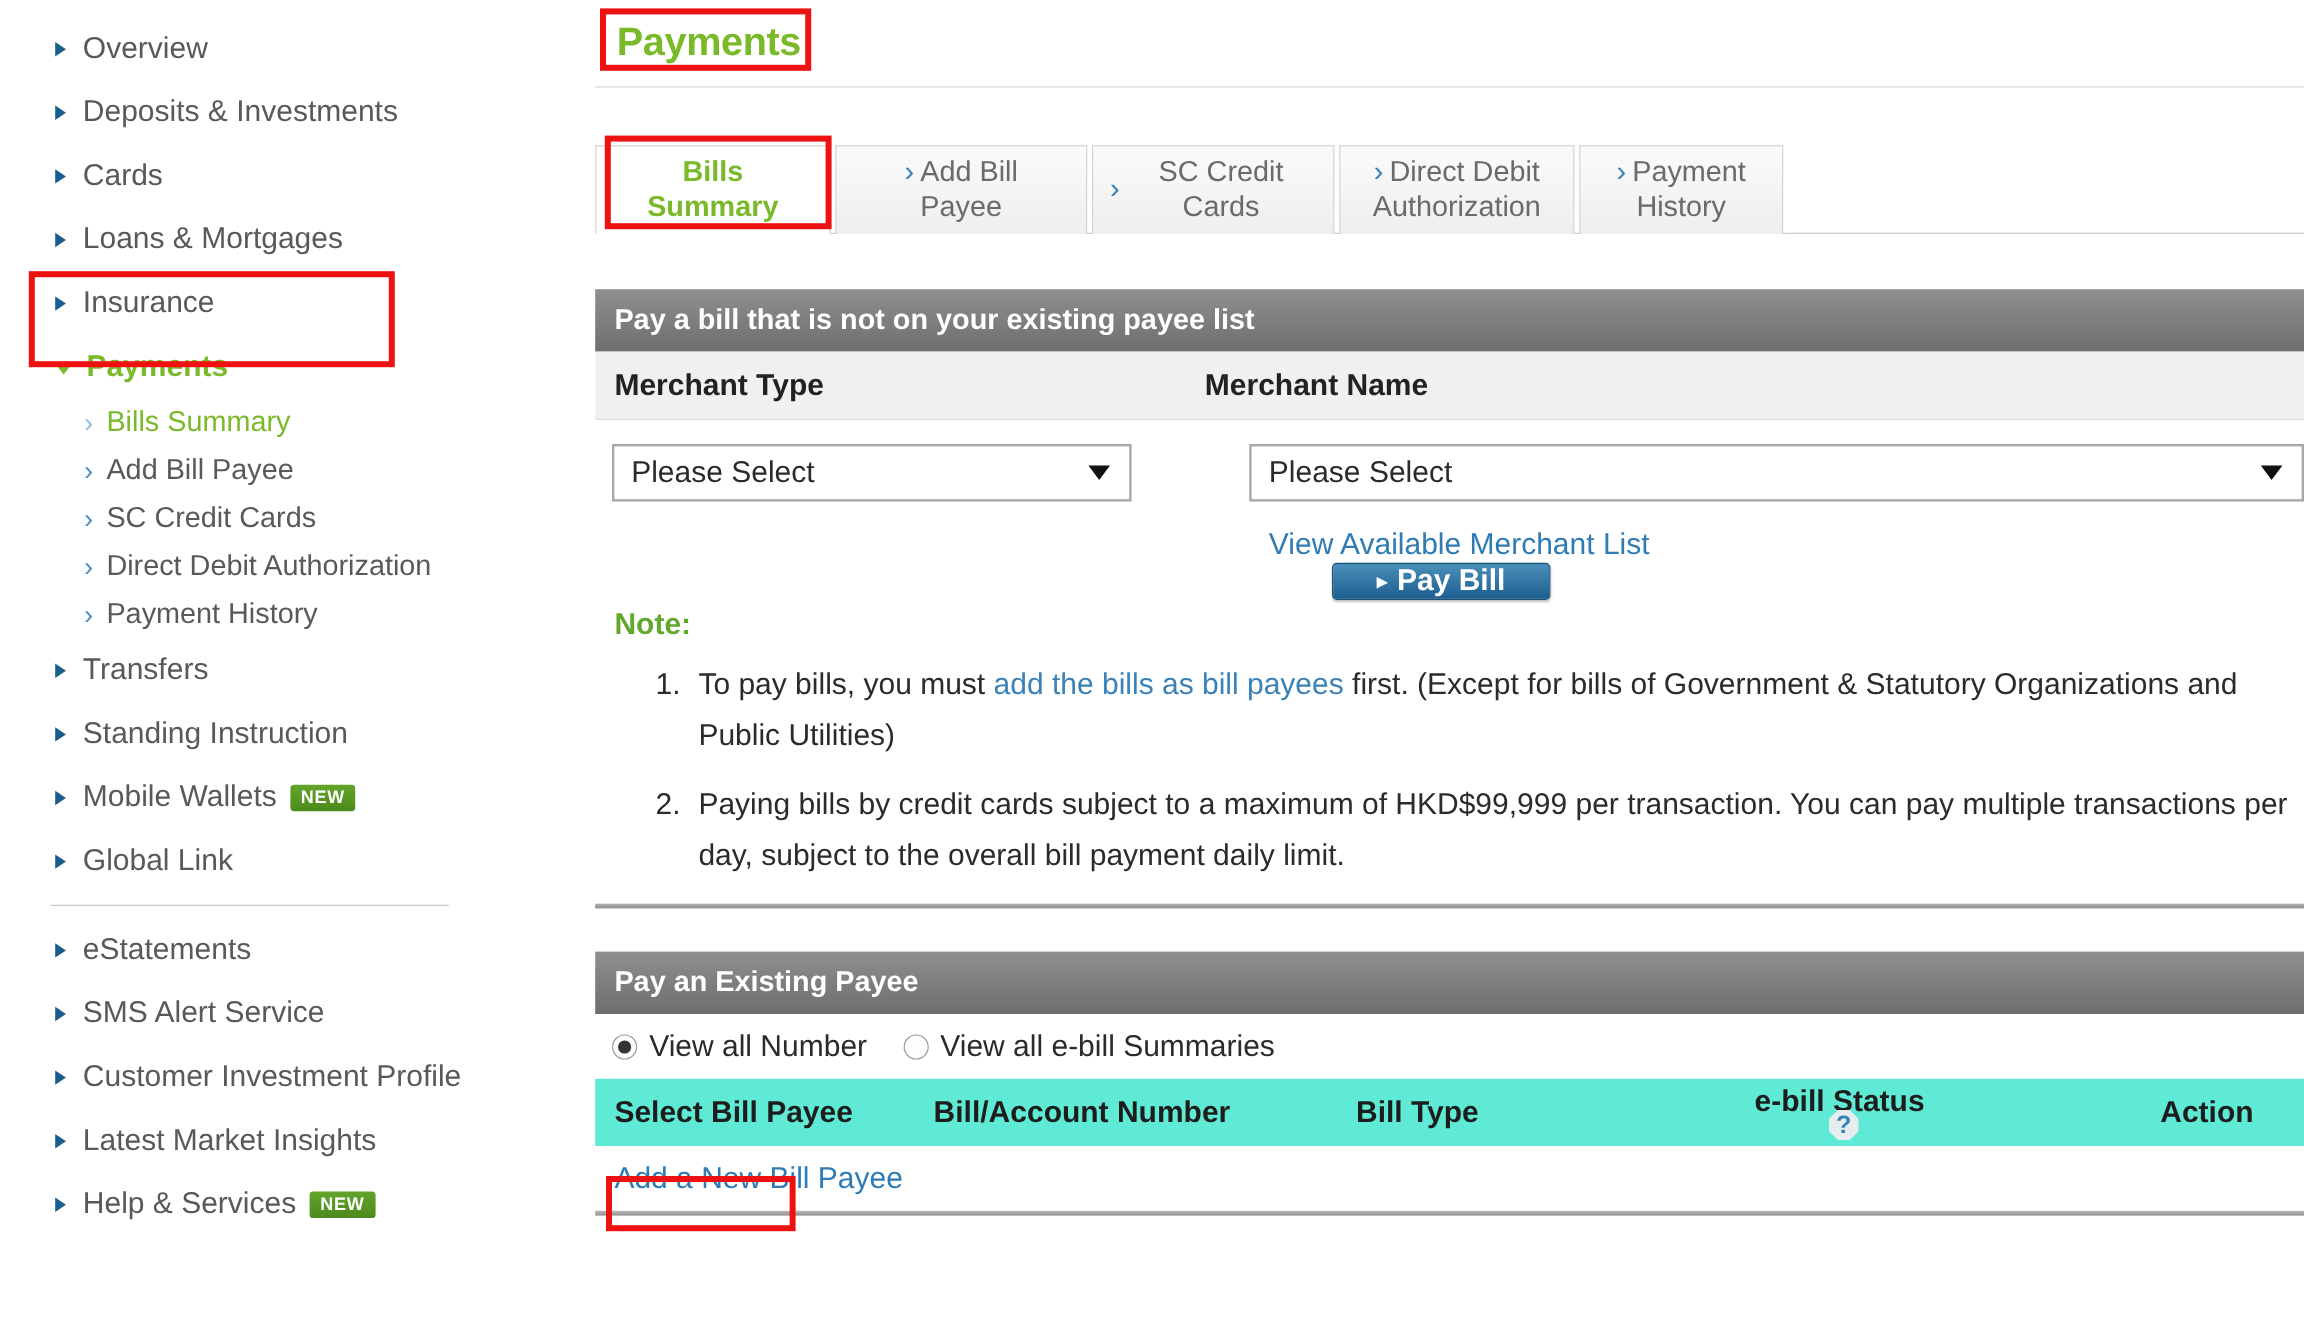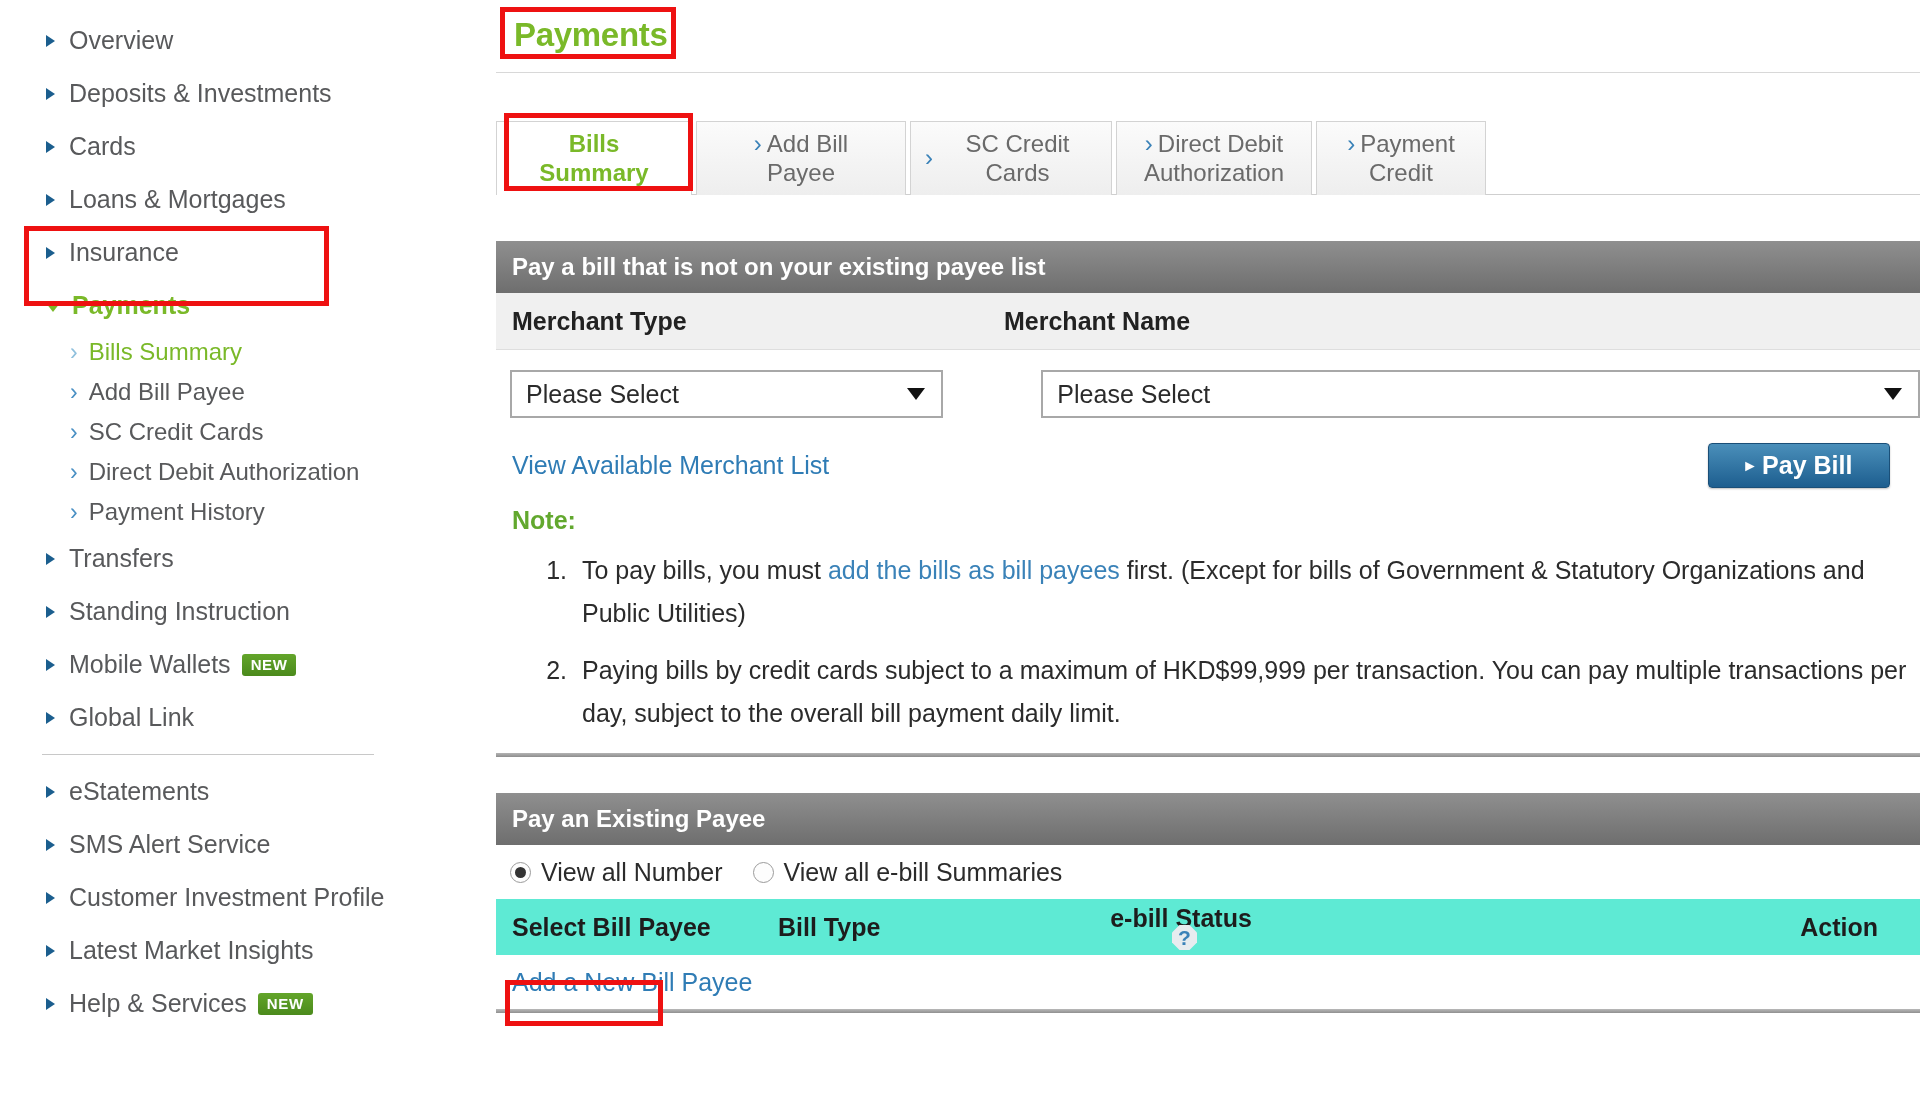--- a/index.html
+++ b/index.html
@@ -163,21 +163,21 @@
     border-left: 9px solid transparent;
     border-right: 9px solid transparent;
     border-top: 12px solid #111;
   }
   .sel-a { width: 434px; margin-left: 14px; }
   .sel-b { width: 880px; margin-left: 82px; }
 
   .link { color: #2f7cb5; font-size: 25px; cursor: pointer; }
   .after-select {
     display: flex; align-items: center; justify-content: space-between;
-    margin-top: 22px; padding-left: 16px; height: 50px;
+    margin-top: 22px; padding-left: 16px; height: 50px; flex-direction: column;
   }
   .pay-bill-btn {
     width: 182px; height: 45px;
     background: linear-gradient(#4a8fba, #1d5e8f);
     border: 1px solid #1a4f78;
     border-radius: 4px;
     color: #ffffff;
     font-size: 25px; font-weight: bold;
     display: flex; align-items: center; justify-content: center;
     box-shadow: 0 1px 2px rgba(0,0,0,.25);
@@ -392,21 +392,21 @@
       </div>
       <div class="tab tab-w4">
         <div>
           <span class="chev">›</span><span>Direct Debit</span><br>
           <span>Authorization</span>
         </div>
       </div>
       <div class="tab tab-w5">
         <div>
           <span class="chev">›</span><span>Payment</span><br>
-          <span>Credit</span>
+          <span>History</span>
         </div>
       </div>
       <div class="tab-filler"></div>
     </div>
 
     <div class="sec-bar">Pay a bill that is not on your existing payee list</div>
 
     <div class="col-head-row">
       <div class="c1">Merchant Type</div>
       <div class="c2">Merchant Name</div>
@@ -450,20 +450,21 @@
       <span class="radio checked"></span>
       <span>View all Number</span>
       <span class="opt2">
         <span class="radio"></span>
         <span>View all e-bill Summaries</span>
       </span>
     </div>
 
     <div class="tbl-head">
       <div class="h1">Select Bill Payee</div>
+      <div class="h2">Bill/Account Number</div>
       <div class="h3">Bill Type</div>
       <div class="h4">
         <span>e-bill Status</span>
         <span class="help-icon">?</span>
       </div>
       <div class="h5">Action</div>
     </div>
 
     <div class="tbl-row">
       <span class="link">Add a New Bill Payee</span>

